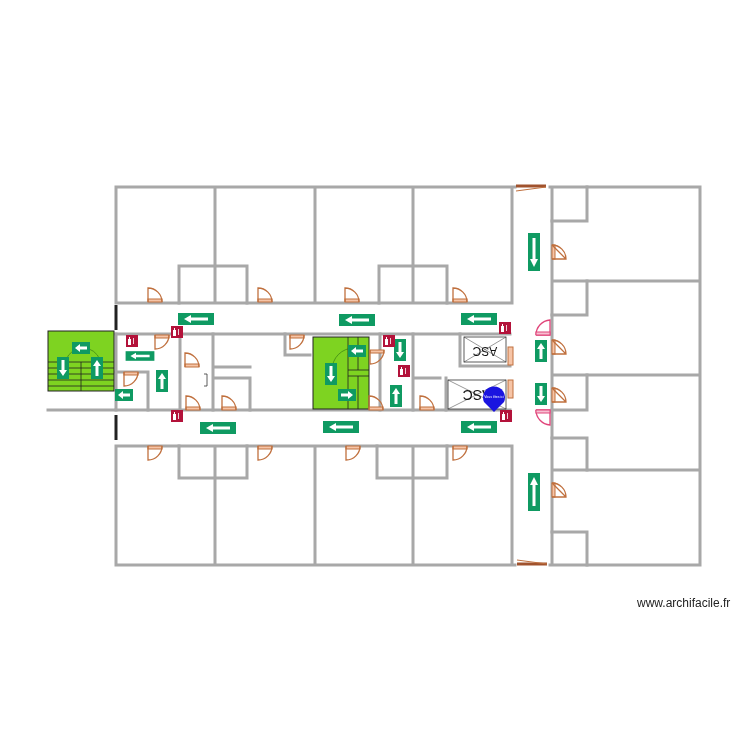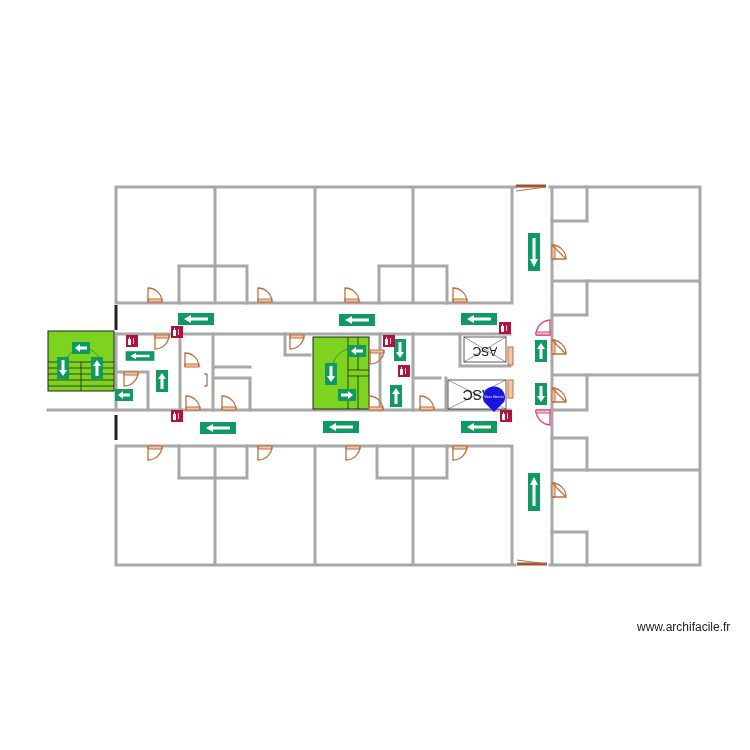--- a/index.html
+++ b/index.html
@@ -5,21 +5,21 @@
   html,body{margin:0;padding:0;background:#fff;}
   body{width:750px;height:750px;position:relative;overflow:hidden;font-family:"Liberation Sans",sans-serif;}
   #plan{position:absolute;left:0;top:0;width:750px;height:750px;}
   .wall{stroke:#a8a8a8;stroke-width:3;fill:none;stroke-linecap:square;}
   .door{stroke:#c0703e;stroke-width:1.3;fill:none;}
   .doorleaf{fill:#f6c4a6;stroke:#c0703e;stroke-width:1;}
   .pdoor{stroke:#e0457a;stroke-width:1.3;fill:none;}
   .pleaf{fill:#f7c0d2;stroke:#e0457a;stroke-width:1;}
   .exit{fill:#0f9a62;}
   .fire{fill:#b3123a;}
-  .watermark{position:absolute;left:637px;top:620px;font-size:12px;color:#222;}
+  .watermark{position:absolute;left:637px;top:596px;font-size:12px;color:#222;}
 </style>
 </head>
 <body>
 
 <svg id="plan" viewBox="0 0 750 750" xmlns="http://www.w3.org/2000/svg">
   <defs>
     <g id="exitL">
       <rect x="0" y="0" width="36" height="12" class="exit"></rect>
       <path d="M6 6 L13 2 L13 4.5 L30 4.5 L30 7.5 L13 7.5 L13 10 Z" fill="#fff"></path>
     </g>

